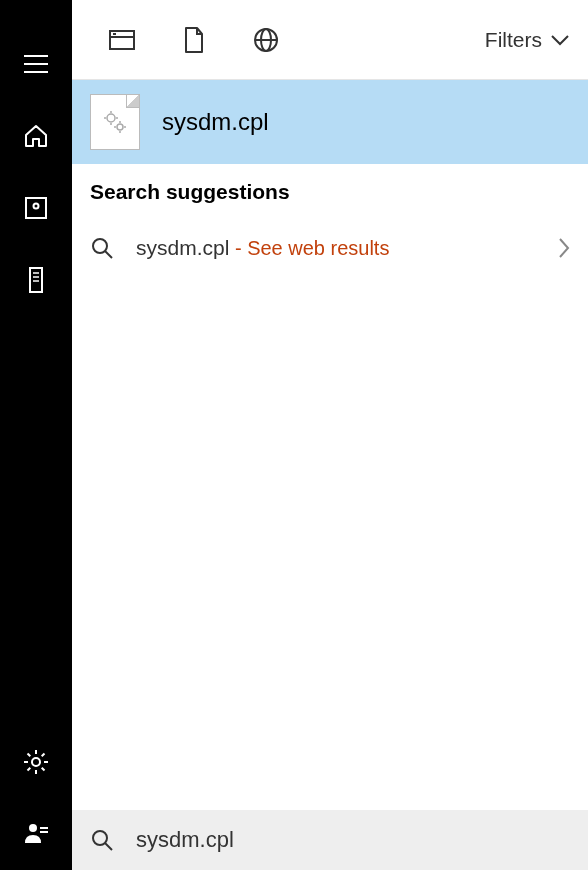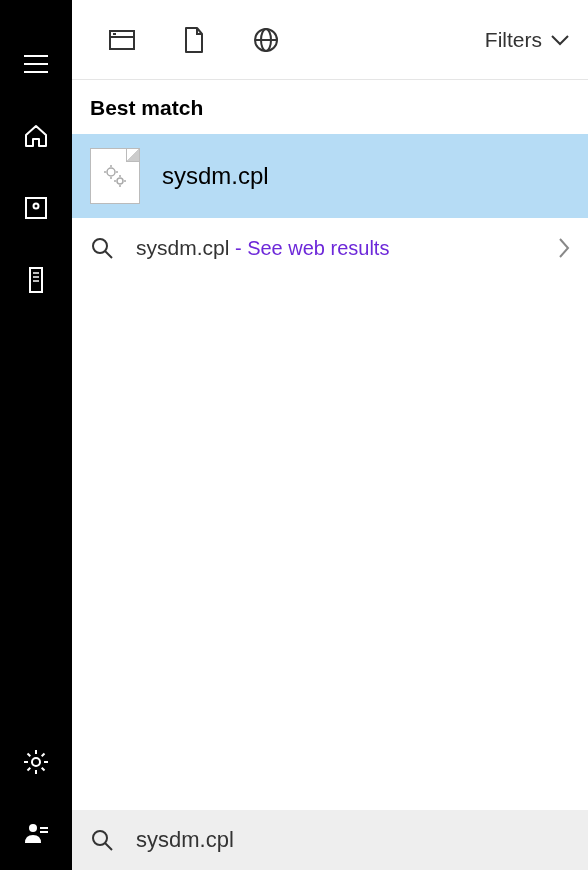--- a/index.html
+++ b/index.html
@@ -113,21 +113,21 @@
     padding: 18px 18px;
     gap: 22px;
     cursor: pointer;
     color: #333;
   }
   .suggestion-text {
     font-size: 21px;
     color: #333;
   }
   .suggestion-suffix {
-    color: #6d28d9;
+    color: #c2410c;
     font-size: 20px;
   }
   .suggestion-spacer { flex: 1; }
   .results-area { flex: 1; }
   .search-bar {
     height: 60px;
     background: #eee;
     display: flex;
     align-items: center;
     padding: 0 18px;
@@ -227,21 +227,20 @@
     </div>
     <div class="top-spacer"></div>
     <div class="filters">
       <span>Filters</span>
       <svg width="20" height="12" viewBox="0 0 20 12">
         <path d="M2 2 L10 10 L18 2" fill="none" stroke="#333" stroke-width="2"></path>
       </svg>
     </div>
   </div>
 
-  <div class="section-header">Best match</div>
 
   <div class="best-match-item">
     <div class="file-icon">
       <svg width="28" height="28" viewBox="0 0 28 28">
         <circle cx="10" cy="10" r="4" fill="none" stroke="#aaa" stroke-width="1.5"></circle>
         <g stroke="#aaa" stroke-width="1.5">
           <line x1="10" y1="3" x2="10" y2="5"></line>
             <line x1="10" y1="15" x2="10" y2="17"></line>
           <line x1="3" y1="10" x2="5" y2="10"></line>
             <line x1="15" y1="10" x2="17" y2="10"></line>
@@ -253,20 +252,21 @@
           <line x1="13" y1="19" x2="15" y2="19"></line>
             <line x1="23" y1="19" x2="25" y2="19"></line>
         </g>
       </svg>
     </div>
     <div class="best-match-text">
       <div class="title">sysdm.cpl</div>
     </div>
   </div>
 
+  <div class="section-header">Search suggestions</div>
 
   <div class="suggestion-item">
     <svg width="24" height="24" viewBox="0 0 24 24">
       <circle cx="10" cy="10" r="7" fill="none" stroke="#333" stroke-width="2"></circle>
       <line x1="15" y1="15" x2="22" y2="22" stroke="#333" stroke-width="2"></line>
     </svg>
     <span class="suggestion-text">
       <span>sysdm.cpl</span><span class="suggestion-suffix"> - See web results</span>
     </span>
     <div class="suggestion-spacer"></div>

